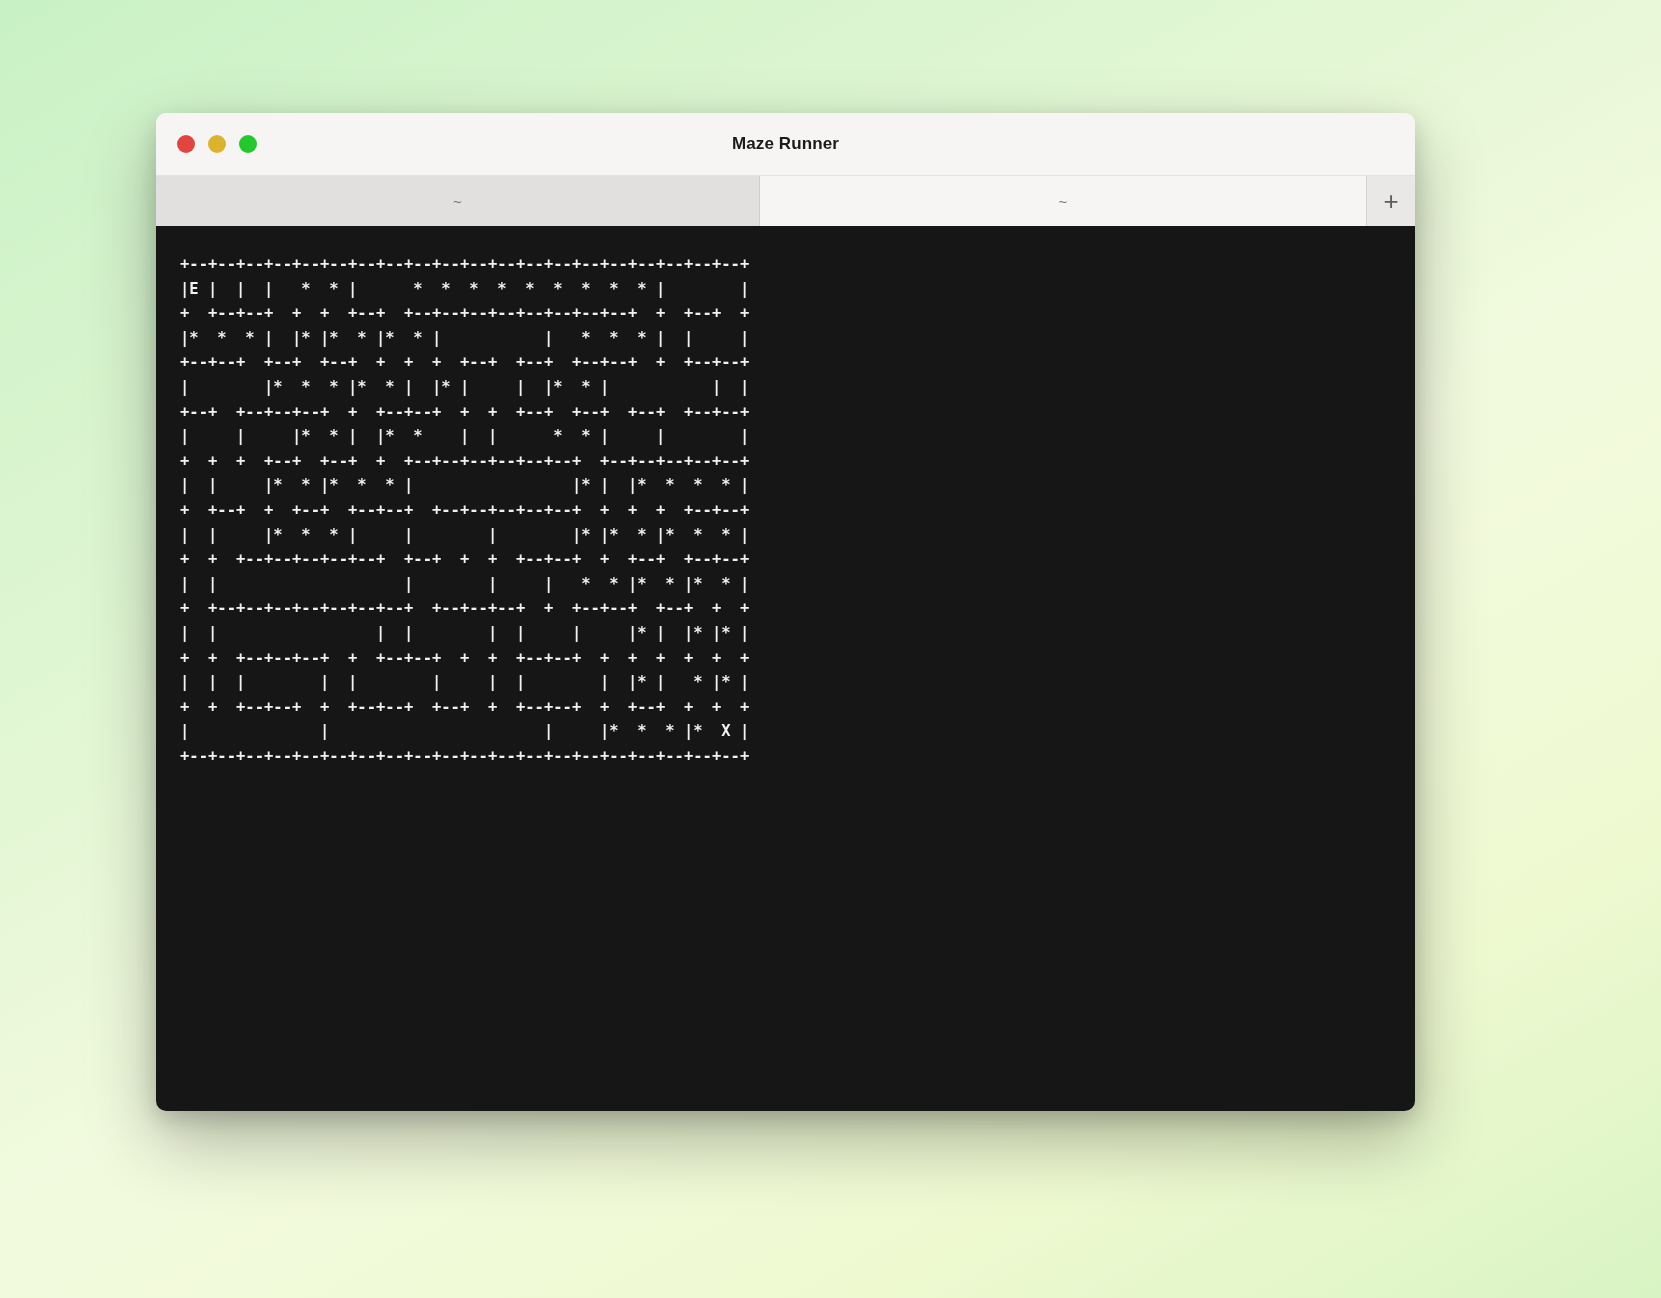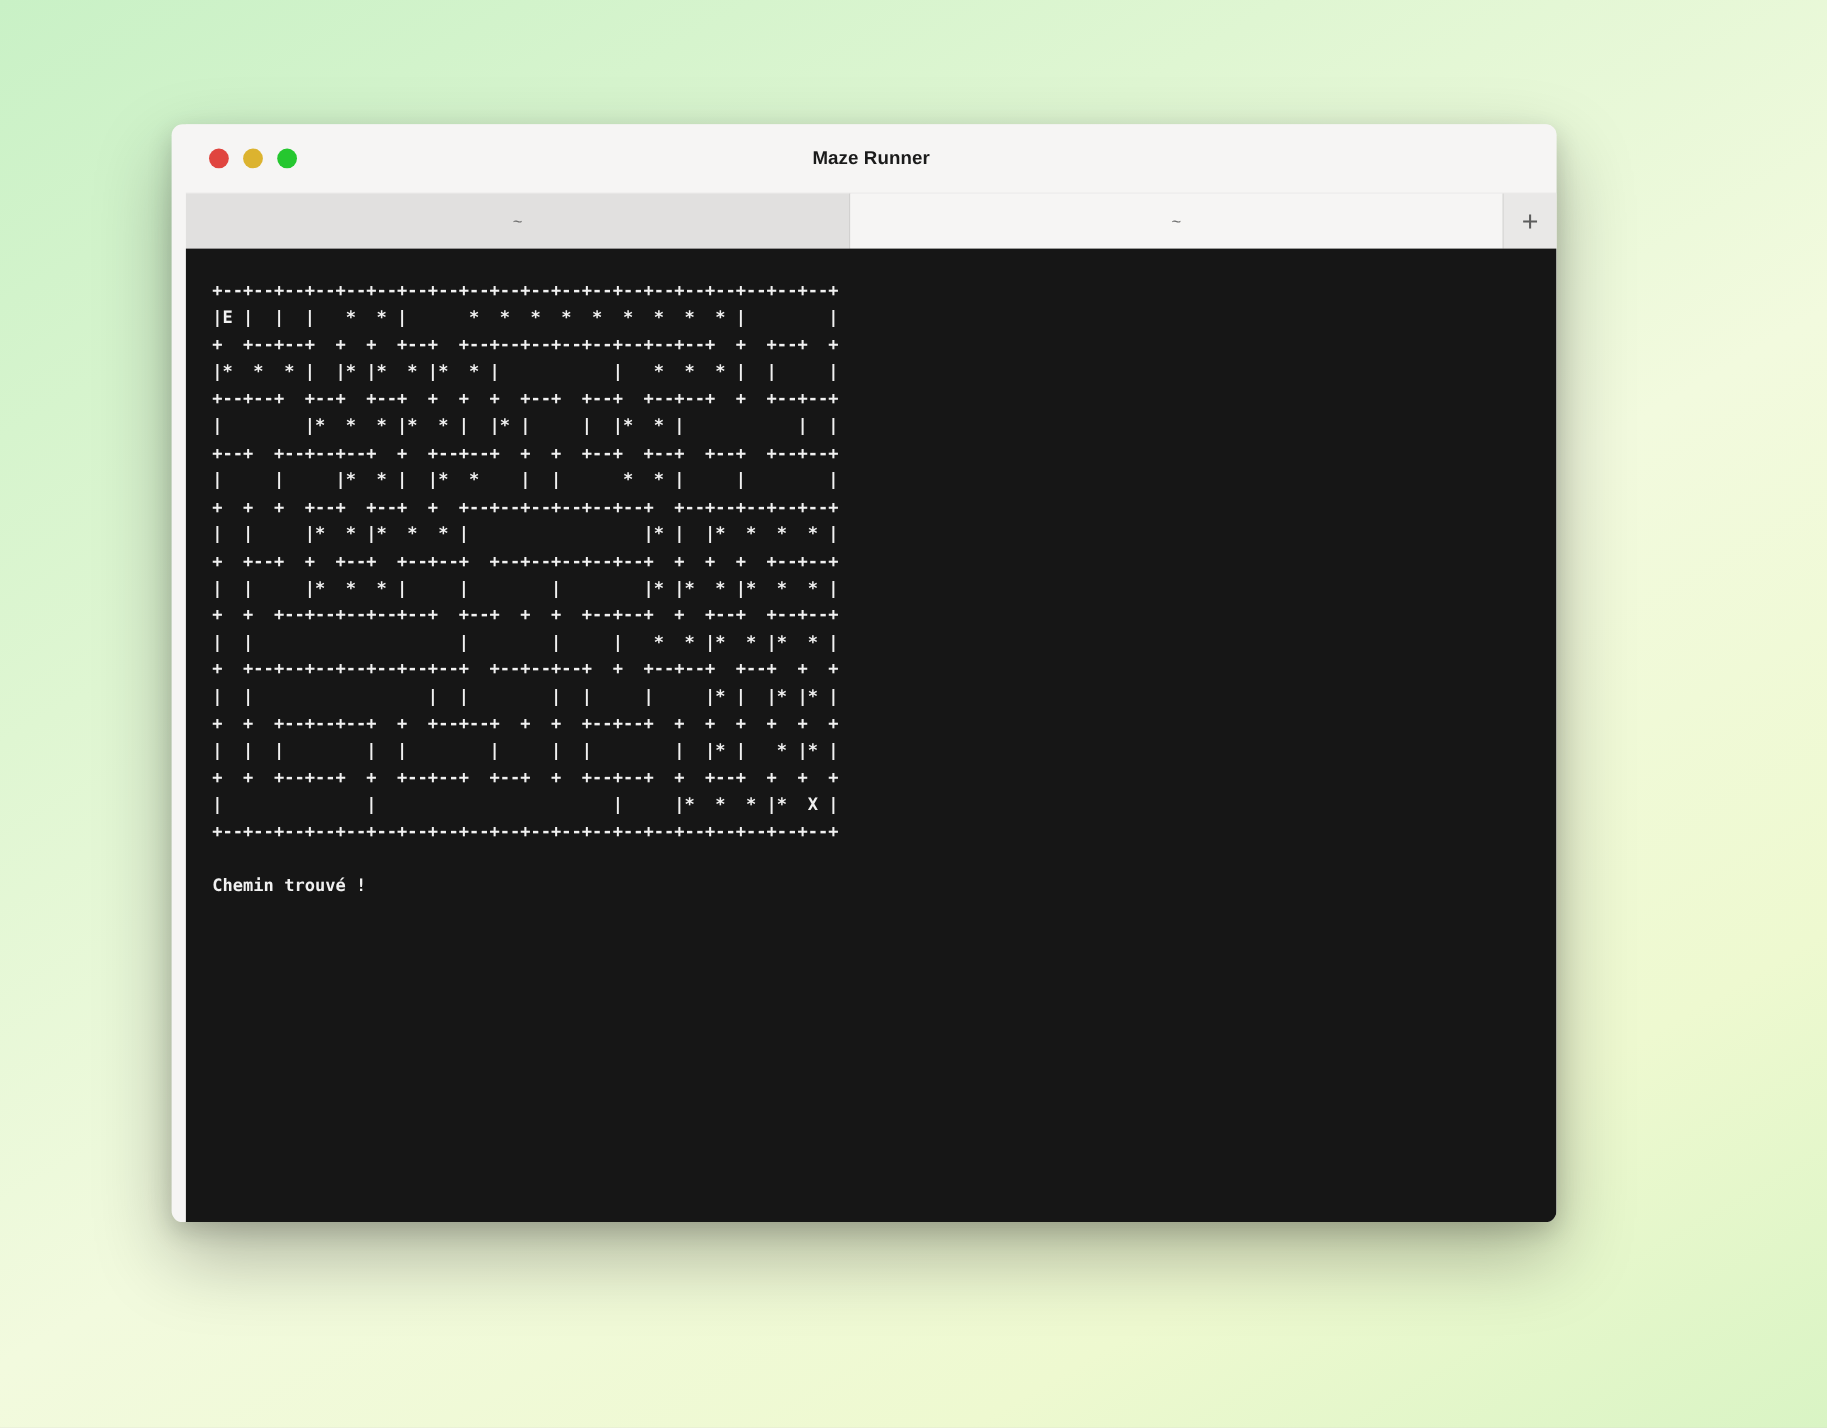--- a/index.html
+++ b/index.html
@@ -13,21 +13,20 @@
   .window {
     position: absolute;
     left: 156px; top: 113px;
     width: 1259px; height: 998px;
     border-radius: 10px;
     overflow: hidden;
     box-shadow: 0 30px 70px rgba(0,0,0,0.28), 0 8px 22px rgba(0,0,0,0.16);
     display: flex;
     flex-direction: column;
     background: #f6f5f4;
-    padding-left: 13px;
   }
   .titlebar {
     height: 62px;
     background: #f6f5f4;
     position: relative;
     display: flex;
     align-items: center;
     justify-content: center;
     flex: 0 0 auto;
   }
@@ -131,16 +130,15 @@
 |  |     |*  *  * |     |        |        |* |*  * |*  *  * |
 +  +  +--+--+--+--+--+  +--+  +  +  +--+--+  +  +--+  +--+--+
 |  |                    |        |     |   *  * |*  * |*  * |
 +  +--+--+--+--+--+--+--+  +--+--+--+  +  +--+--+  +--+  +  +
 |  |                 |  |        |  |     |     |* |  |* |* |
 +  +  +--+--+--+  +  +--+--+  +  +  +--+--+  +  +  +  +  +  +
 |  |  |        |  |        |     |  |        |  |* |   * |* |
 +  +  +--+--+  +  +--+--+  +--+  +  +--+--+  +  +--+  +  +  +
 |              |                       |     |*  *  * |*  X |
 +--+--+--+--+--+--+--+--+--+--+--+--+--+--+--+--+--+--+--+--+</pre>
-    <pre class="result-block">Chemin trouvé !</pre>
   </div>
 
 </div>
 
 </body></html>

